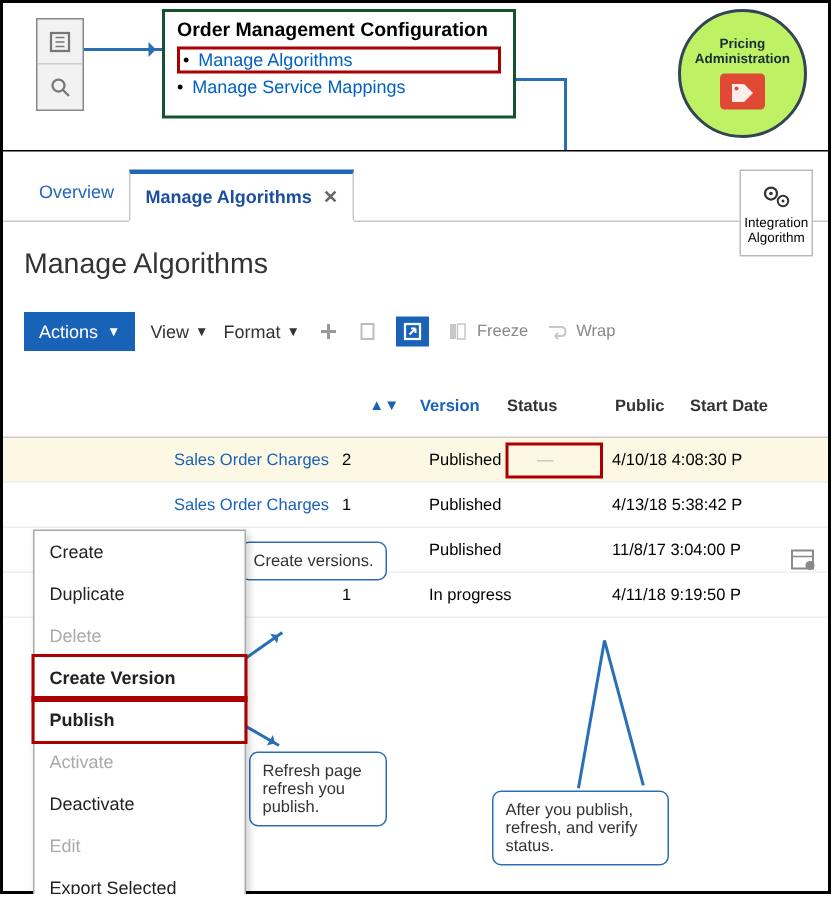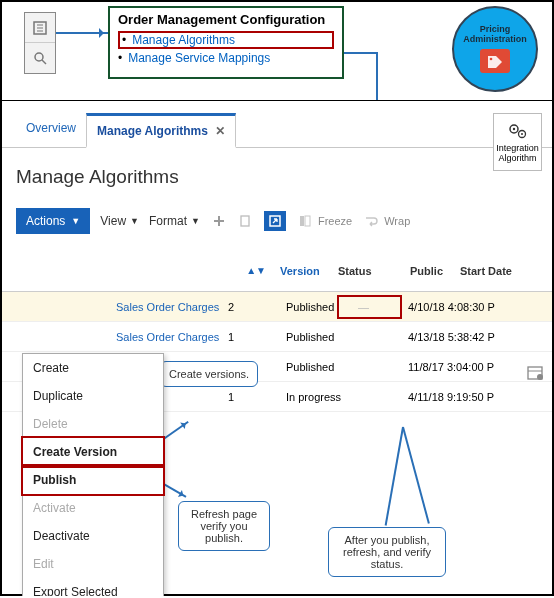--- a/index.html
+++ b/index.html
@@ -18,21 +18,21 @@
 .omc-item .bullet { color: #000; margin-right: 6px; }
 .omc-item.hl { border: 2px solid #a00; background: #fff; padding: 0 2px; }
 
 .arrow-h { position: absolute; left: 54px; top: 30px; width: 52px; height: 2px; background: #2a6fb6; }
 .arrow-h::after { content: ""; position: absolute; right: -1px; top: -4px; border: 5px solid transparent; border-left-color: #2a6fb6; }
 .arrow-v { position: absolute; left: 374px; top: 90px; width: 2px; height: 30px; background: #2a6fb6; }
 .arrow-v::after { content: ""; position: absolute; bottom: -1px; left: -4px; border: 5px solid transparent; border-top-color: #2a6fb6; }
 .arrow-v-top { position: absolute; left: 342px; top: 50px; width: 34px; height: 2px; background: #2a6fb6; }
 .arrow-v-top2 { position: absolute; left: 374px; top: 50px; width: 2px; height: 40px; background: #2a6fb6; }
 
-.pricing-badge { position: absolute; right: 14px; top: 4px; width: 86px; height: 86px; border-radius: 50%; background: #0ea5e9; border: 2px solid #345; display: flex; flex-direction: column; align-items: center; justify-content: center; }
+.pricing-badge { position: absolute; right: 14px; top: 4px; width: 86px; height: 86px; border-radius: 50%; background: #bef264; border: 2px solid #345; display: flex; flex-direction: column; align-items: center; justify-content: center; }
 .pricing-badge .ptitle { font-size: 9px; font-weight: bold; text-align: center; line-height: 1.1; color: #1b2c3a; }
 .pricing-badge .picon { width: 30px; height: 24px; background: #e04a35; border-radius: 3px; margin-top: 4px; display: flex; align-items: center; justify-content: center; }
 
 
 .main { border-top: 1px solid #000; position: relative; height: 494px; background: #fff; }
 
 .tabs { display: flex; border-bottom: 1px solid #c7c7c7; padding: 12px 14px 0 14px; }
 .tab { padding: 8px 10px 8px 10px; font-size: 12px; color: #2067b8; cursor: pointer; }
 .tab.active { color: #1a4e9e; font-weight: bold; border: 1px solid #c7c7c7; border-bottom: 2px solid #fff; background: #fff; margin-bottom: -1px; border-top: 3px solid #2067b8; }
 .tab .close { margin-left: 4px; color: #666; }
@@ -72,21 +72,21 @@
 .row.hl { background: #fdf8e4; }
 .cell-link { color: #1862b8; }
 .cell-name { margin-left: 114px; width: 112px; }
 .cell-version { width: 58px; }
 .cell-status { width: 72px; }
 .cell-public { width: 50px; color: #bbb; }
 .cell-start { width: 96px; }
 
 .status-box { position: absolute; border: 2px solid #a00; }
 
-.callout { position: absolute; background: #fff; border: 1px solid #2a6fb6; border-radius: 6px; padding: 6px 8px; font-size: 11px; color: #333; z-index: 10; text-align: center; }
+.callout { position: absolute; background: #fff; border: 1px solid #2a6fb6; border-radius: 6px; padding: 6px 8px; font-size: 11px; color: #333; z-index: 10; }
 .ann-arrow { position: absolute; background: #2a6fb6; z-index: 5; }
 .ann-arrow.hz::after { content: ""; position: absolute; right: -1px; top: -3.5px; border: 4px solid transparent; border-left-color: #2a6fb6; }
 .cal-icon { position: absolute; right: 8px; top: 262px; color: #777; }
 </style>
 </head>
 <body>
 
 <div class="outer">
 
   <div class="top-area">
@@ -268,23 +268,23 @@
       <div class="dd-item disabled">Edit</div>
       <div class="dd-item">Export Selected</div>
 
     </div>
 
     <div class="callout" style="left:158px; top:260px;">
       <span>Create versions.</span>
     </div>
     <div class="ann-arrow hz" style="left:150px; top:345px; width:44px; height:1.5px; transform:rotate(-35deg); transform-origin:left center;"></div>
 
-    <div class="callout" style="left:176px; top:400px; width:92px;">
+    <div class="callout" style="left:164px; top:400px; width:92px;">
       <span>Refresh page</span><br>
-      <span>verify you</span><br>
+      <span>refresh you</span><br>
       <span>publish.</span>
     </div>
     <div class="ann-arrow hz" style="left:146px; top:373px; width:44px; height:1.5px; transform:rotate(30deg); transform-origin:left center;"></div>
 
     <div class="callout" style="left:326px; top:426px; width:118px;">
       <span>After you publish,</span><br>
       <span>refresh, and verify</span><br>
       <span>status.</span>
     </div>
     <div class="ann-arrow" style="left:400px; top:326px; width:1.5px; height:100px; transform:rotate(10deg); transform-origin:top center;"></div>

